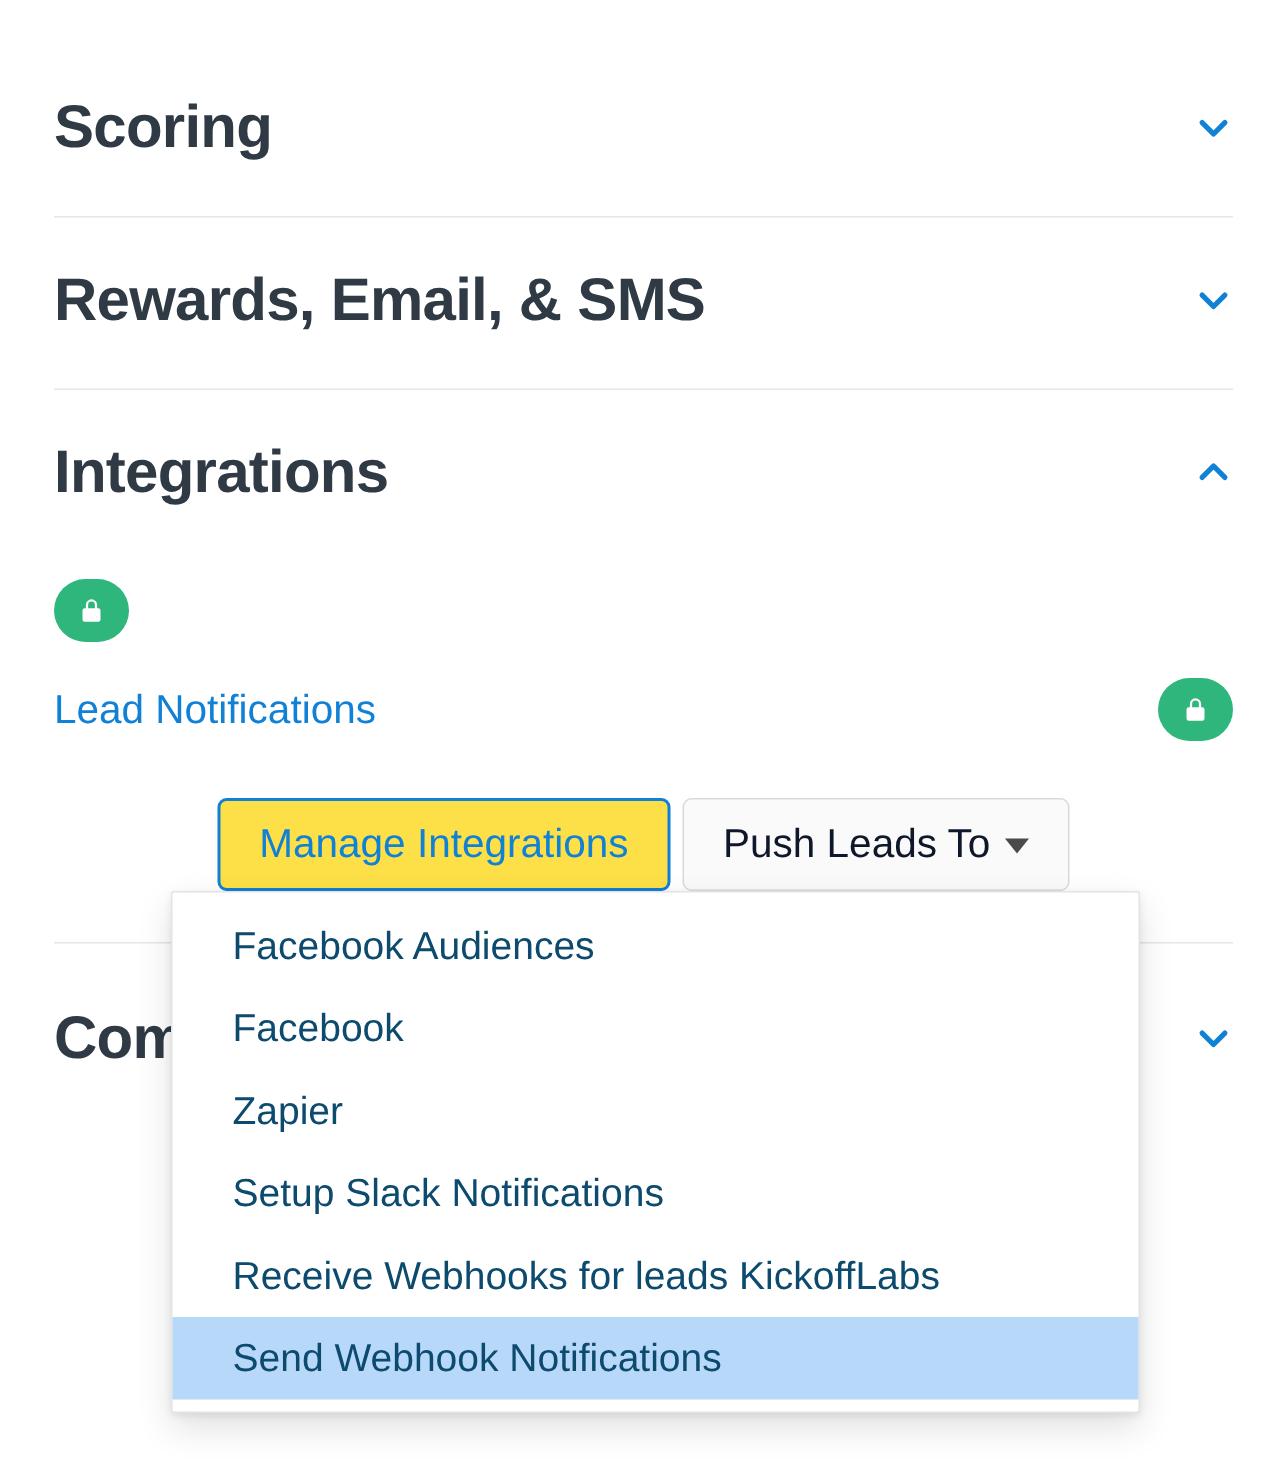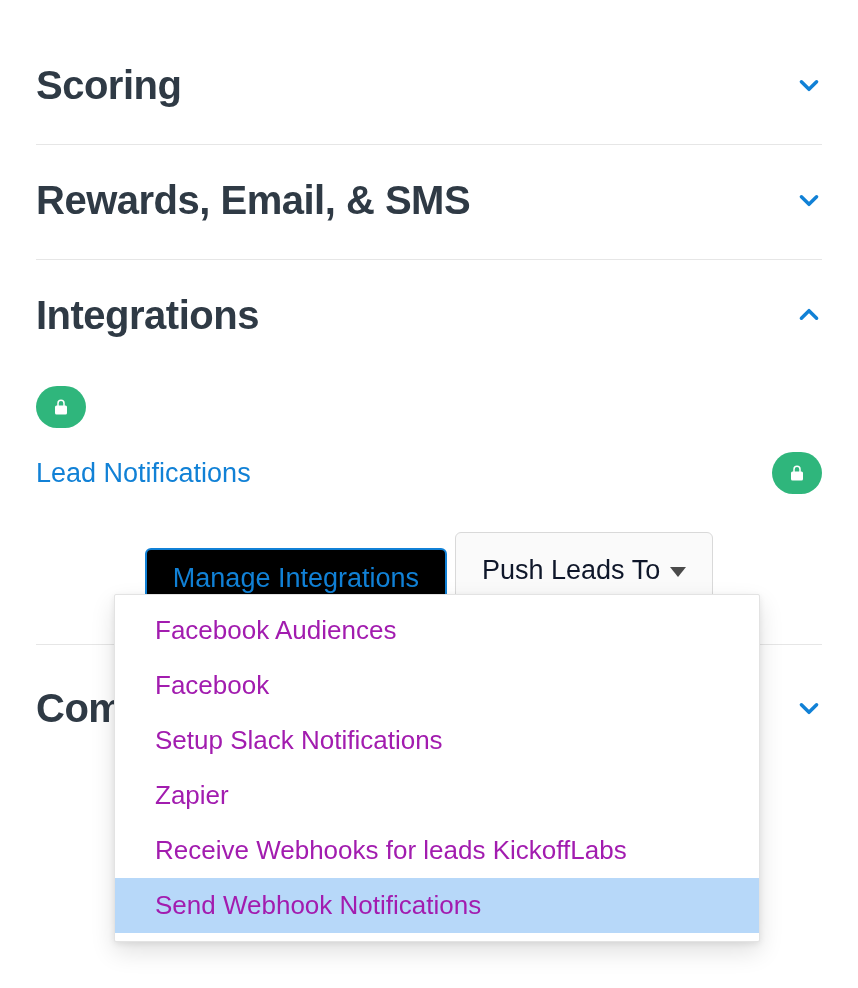--- a/index.html
+++ b/index.html
@@ -80,24 +80,23 @@
   }
   .btn {
     font-size: 27px;
     padding: 12px 26px 14px 26px;
     border-radius: 6px;
     cursor: pointer;
     font-weight: 400;
     line-height: 1.2;
   }
   .btn-primary-outline {
-    background: #000000;
+    background: #fde047;
     color: #1181d6;
     border: 2px solid #1181d6;
-    margin-top: 16px;
   }
   .btn-default {
     background: #fafafa;
     color: #0f172a;
     border: 1px solid #d9d9d9;
     display: flex;
     align-items: center;
     gap: 10px;
   }
   .caret-down {
@@ -115,21 +114,21 @@
     width: 646px;
     background: #fff;
     border: 1px solid #e3e3e3;
     border-radius: 2px;
     box-shadow: 0 10px 24px rgba(0,0,0,0.12), 0 2px 6px rgba(0,0,0,0.08);
     z-index: 50;
     padding: 8px 0;
   }
   .dropdown-item {
     font-size: 26px;
-    color: #a21caf;
+    color: #0c4a6e;
     padding: 12px 40px;
     cursor: pointer;
     white-space: nowrap;
   }
   .dropdown-item.highlight {
     background: #b7d8f9;
   }
   .last-section {
     border-bottom: none;
   }
@@ -195,22 +194,22 @@
       <div class="button-row">
         <button class="btn btn-primary-outline">Manage Integrations</button>
         <button class="btn btn-default">
           <span>Push Leads To</span>
           <span class="caret-down"></span>
         </button>
 
         <div class="dropdown" id="push-dropdown">
             <div class="dropdown-item">Facebook Audiences</div>
             <div class="dropdown-item">Facebook</div>
+            <div class="dropdown-item">Zapier</div>
             <div class="dropdown-item">Setup Slack Notifications</div>
-            <div class="dropdown-item">Zapier</div>
             <div class="dropdown-item">Receive Webhooks for leads KickoffLabs</div>
             <div class="dropdown-item highlight">Send Webhook Notifications</div>
           </div>
       </div>
 
     </div>
   </div>
 
   <div class="section last-section">
     <div class="section-header">

